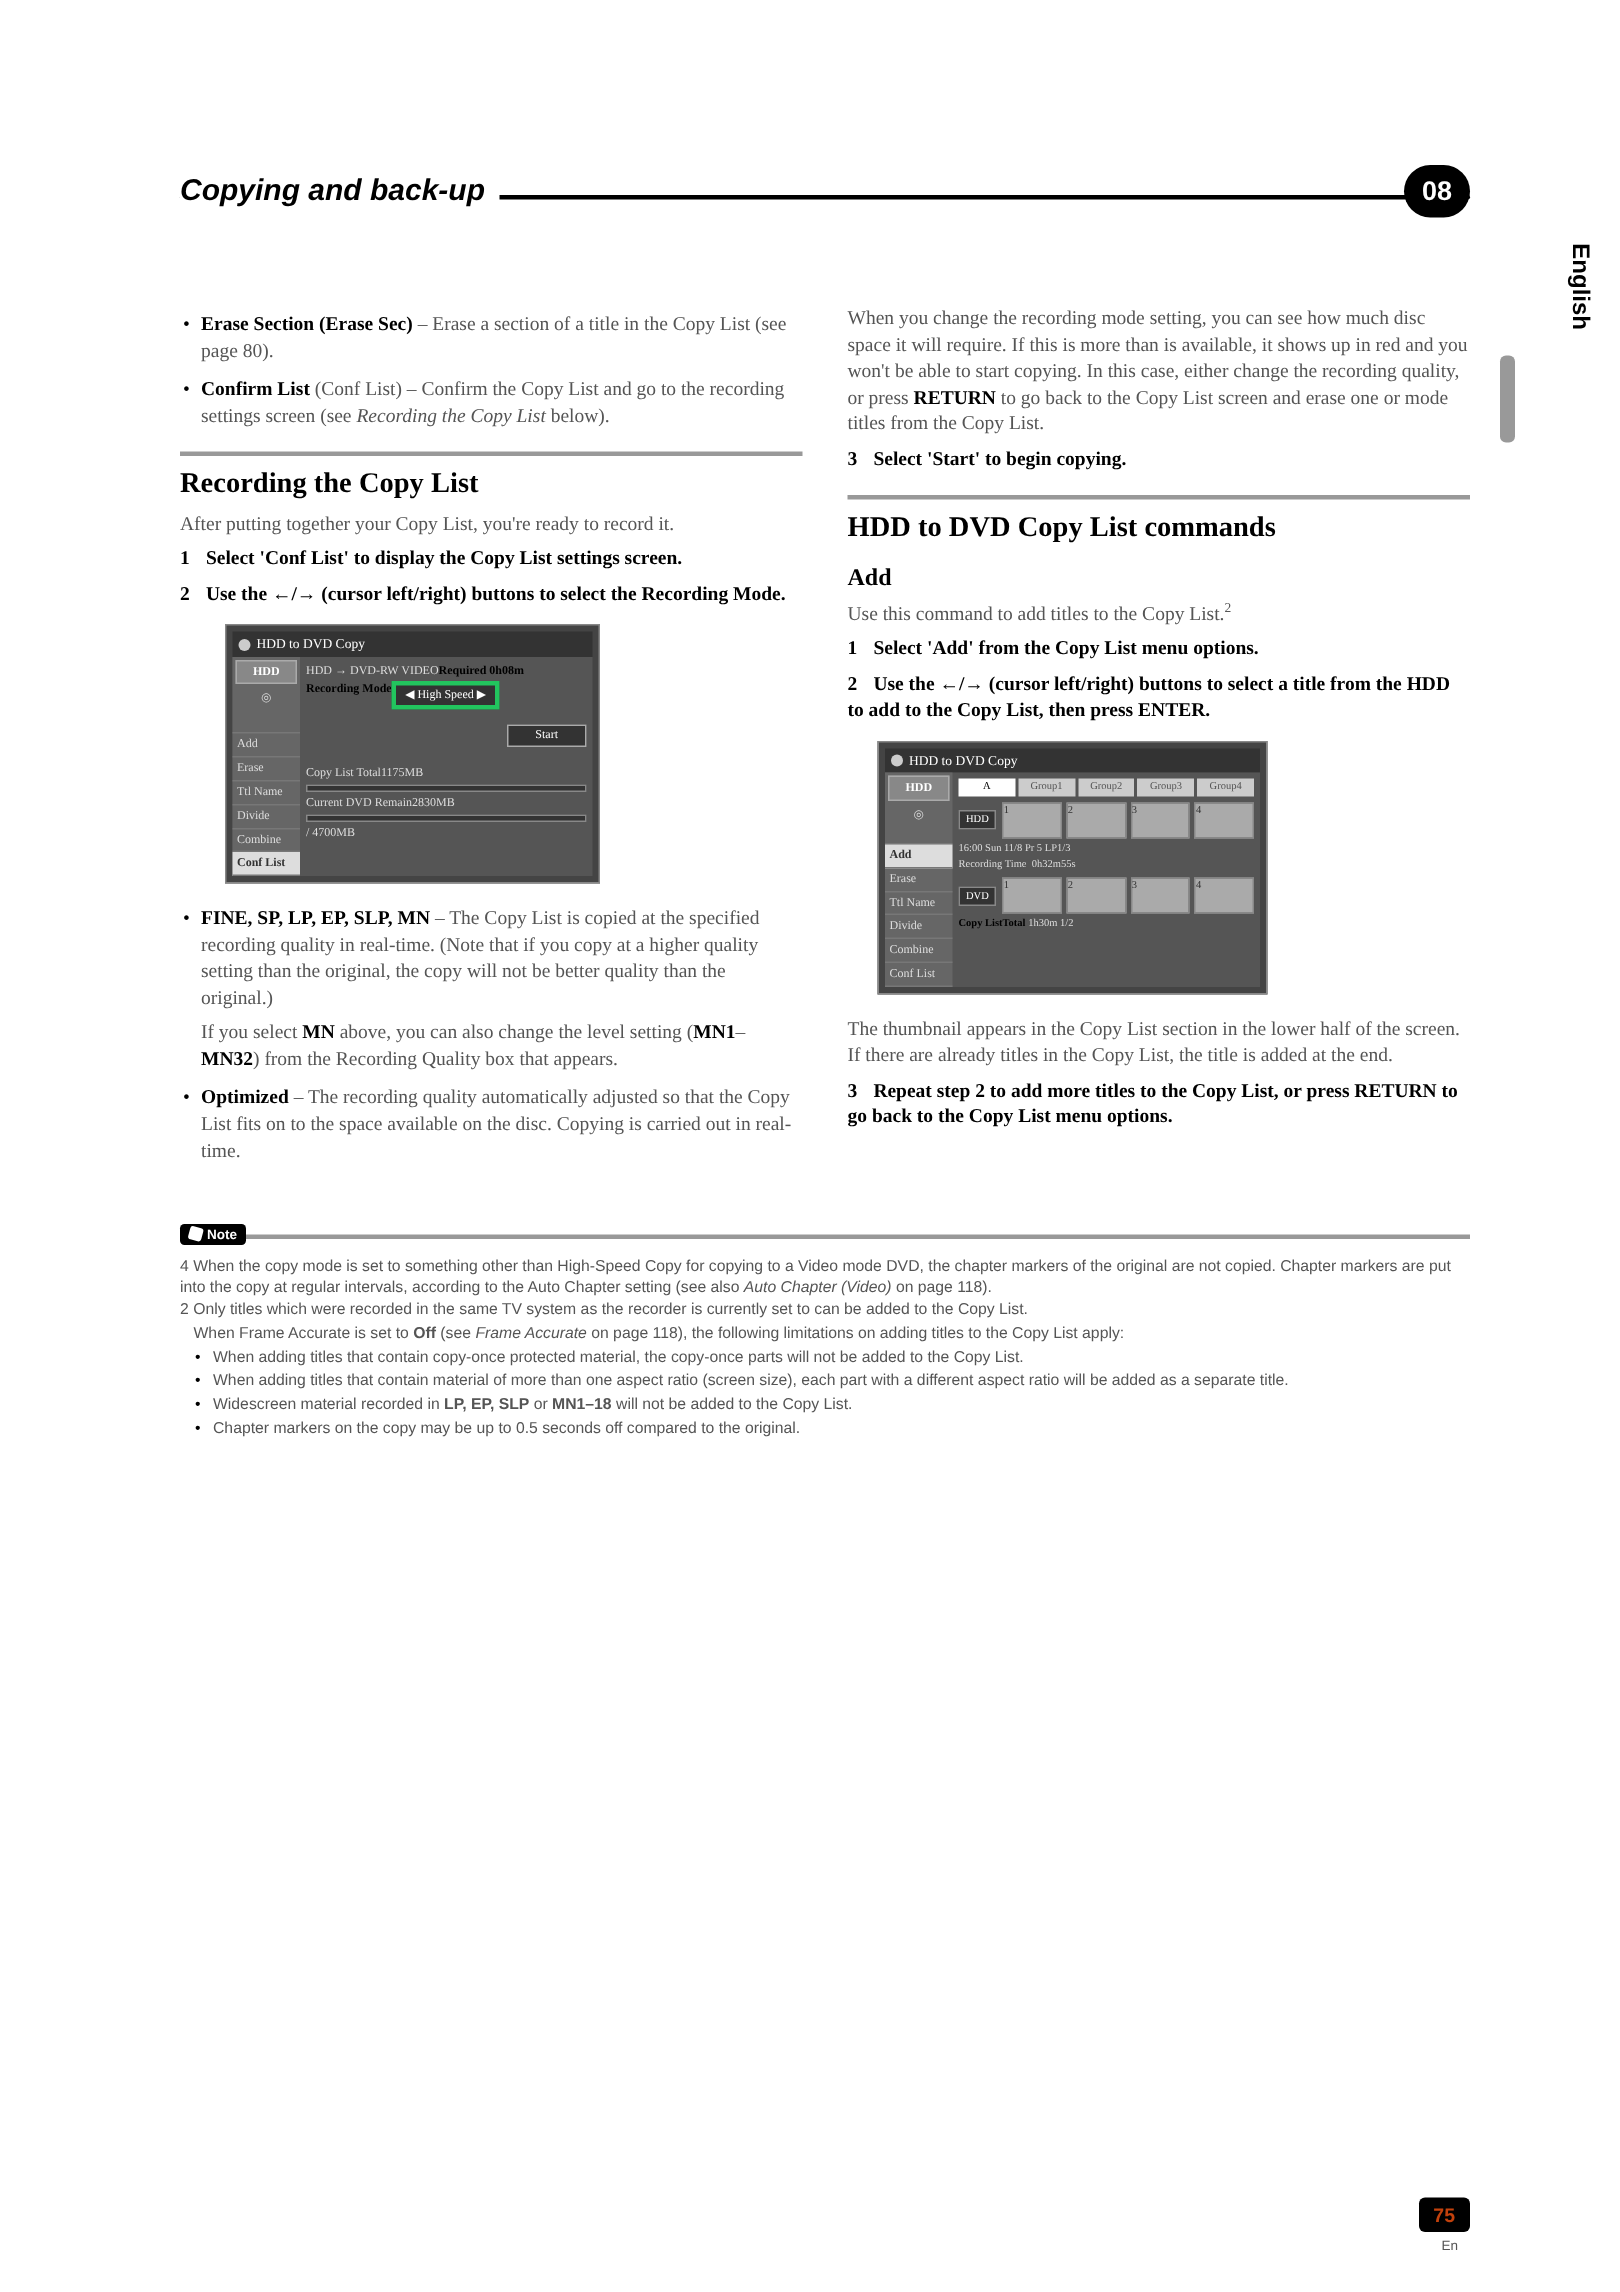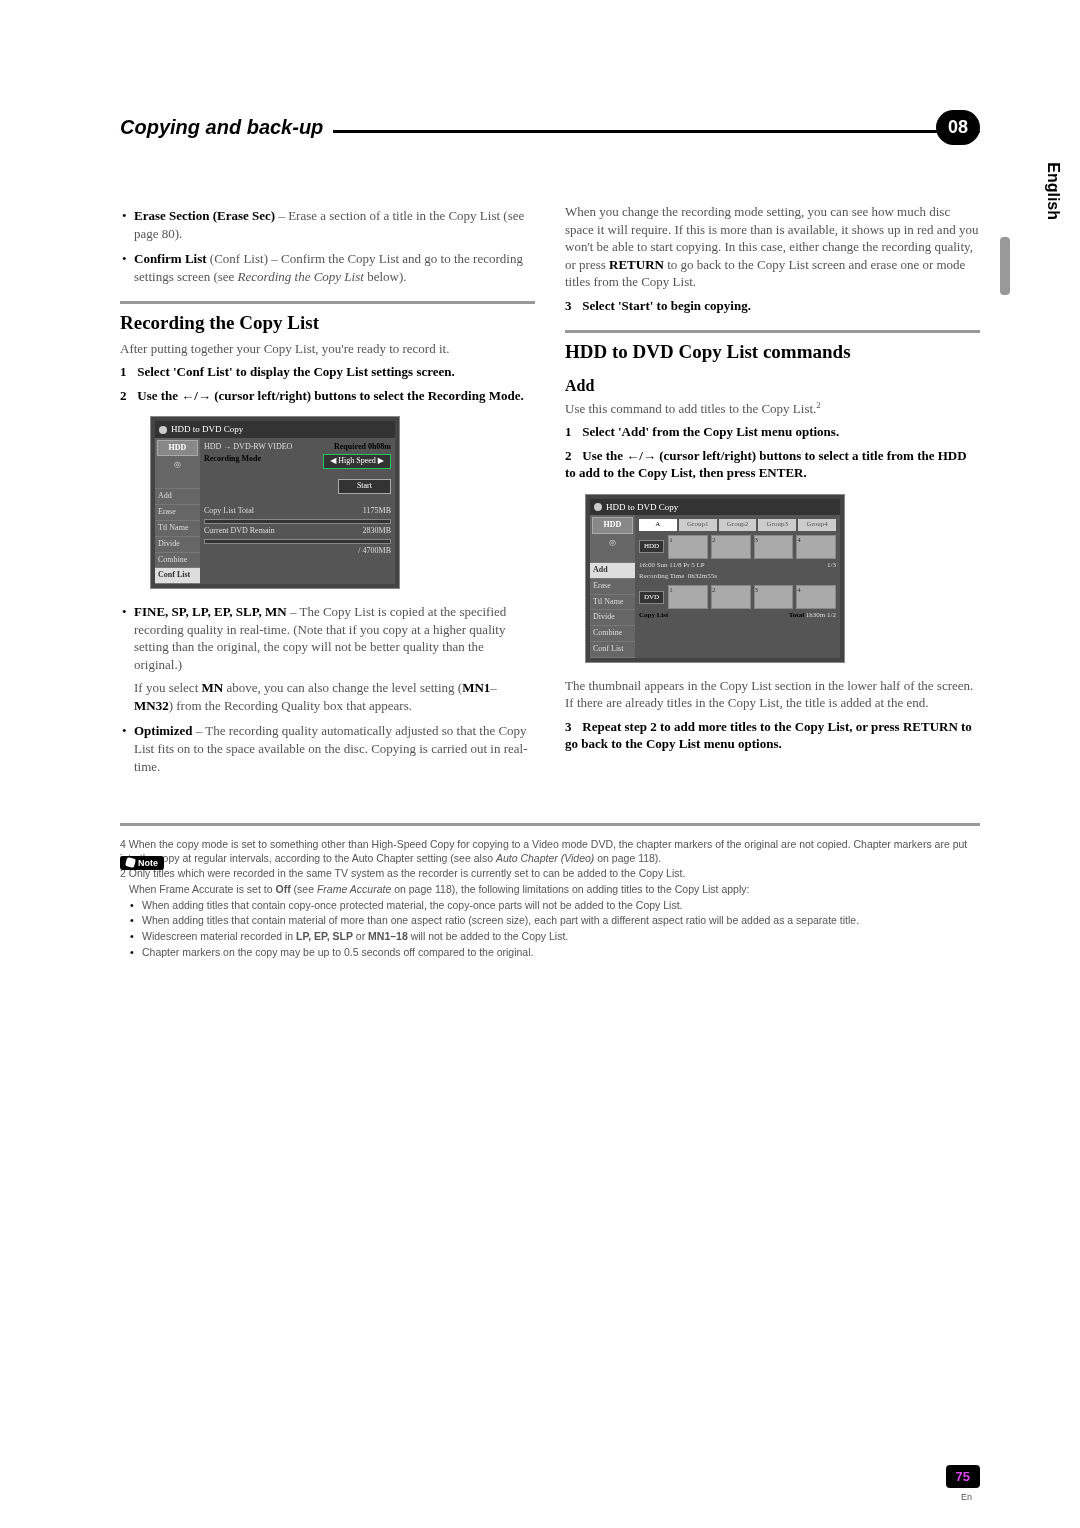--- a/index.html
+++ b/index.html
@@ -109,44 +109,44 @@
     box-sizing: border-box;
   }
   .screenshot .titlebar { background:#333; color:#fff; padding:2px 4px; font-size:9px; display:flex; align-items:center; }
   .screenshot .titlebar-disc { width:8px; height:8px; border-radius:50%; background:#ccc; margin-right:4px;}
   .screenshot-body { display:flex; background:#555;}
   .ss-sidebar { width:45px; background:#666; font-size:8px; }
   .ss-sidebar div { padding:2px 3px; border-bottom:1px solid #777; color:#ddd;}
   .ss-sidebar .hdr { background:#888; color:#fff; text-align:center; font-weight:bold; border:1px solid #aaa; margin:2px;}
   .ss-sidebar .sel { background:#ddd; color:#333; font-weight:bold;}
   .ss-main { flex:1; padding:4px; }
-  .ss-row { display:flex; justify-content:space-between; font-size:8px; color:#ddd; margin-bottom:2px;}
-  .ss-box { border:1px solid #22c55e; padding:1px 6px; color:#fff; font-size:8px; background:#333;}
+  .ss-row { display:flex; font-size:8px; color:#ddd; margin-bottom:2px;}
+  .ss-box { border:3px solid #22c55e; padding:1px 6px; color:#fff; font-size:8px; background:#333;}
   .ss-btn { background:#333; border:1px solid #aaa; text-align:center; padding:1px 18px; font-size:8px; display:inline-block; float:right; margin:2px 0 4px;}
   .ss-bar { height:3px; background:#333; border:1px solid #888; margin:2px 0;}
   .ss-thumbs { display:flex; gap:3px; margin:2px 0;}
   .ss-thumb { flex:1; height:22px; background:#aaa; border:1px solid #888; font-size:7px; color:#333;}
   .ss-group-row { display:flex; gap:2px; font-size:7px; margin-bottom:2px;}
   .ss-group-row span { flex:1; background:#ccc; color:#555; text-align:center; padding:1px;}
   .ss-group-row span.active { background:#fff; color:#000;}
 
   .note-rule { border-top:3px solid #999; margin-top:40px; position:relative; }
   .note-badge {
     position:absolute; left:0; top:-10px; background:#000; color:#fff;
     font-size:9px; font-weight:bold; padding:2px 6px; border-radius:3px;
-    display:flex; align-items:flex-start; gap:3px;margin-top:40px;
+    display:flex; align-items:flex-start; gap:3px;
   }
   .note-badge-icon { width:9px; height:9px; background:#fff; border-radius:2px; transform:rotate(15deg);}
   .notes { font-size:10.5px; color:#555; margin-top:12px; line-height:1.3; }
   .notes p { margin:0 0 2px 0; }
   .notes ul.bullets { margin: 2px 0; }
   .notes ul.bullets li { margin-bottom: 2px;}
   .page-num-box {
     position:absolute; right:100px; bottom:40px;
-    background:#000; color:#d946ef; font-weight:bold; font-size:13px;
+    background:#000; color:#c2410c; font-weight:bold; font-size:13px;
     padding:4px 10px; border-radius:4px;
   }
   .page-num-lang { text-align:right; font-size:9px; color:#555; position:absolute; right:108px; bottom:26px;}
   .italic { font-style: italic; color:#555;}
   sup.fn { font-size: 9px; vertical-align: super; }
   .pagebar { display:flex; align-items:center; gap:4px;}
   .pagebar .pgbox{ background:#333; color:#fff; font-size:7px; padding:1px 4px; border:1px solid #888;}
 </style>
 </head>
 <body>

